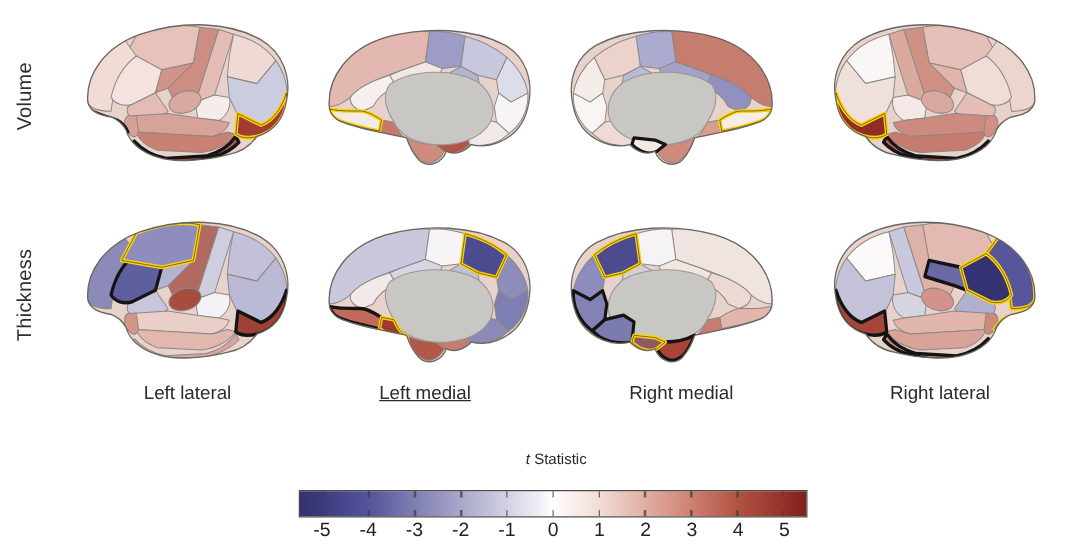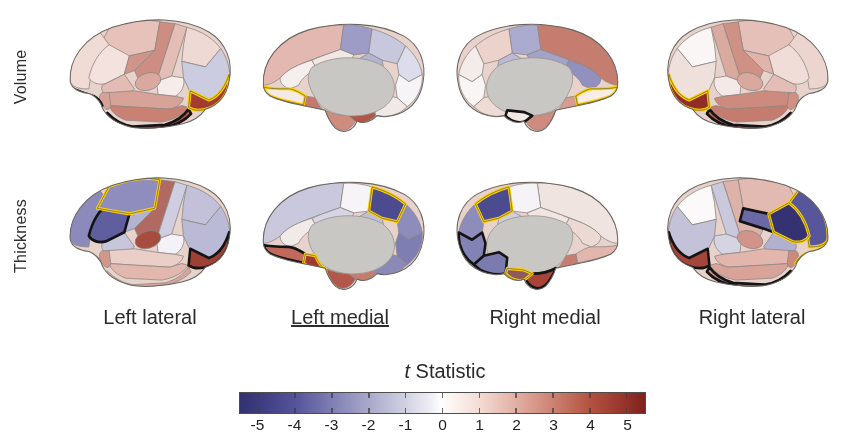--- a/index.html
+++ b/index.html
@@ -8,25 +8,25 @@
     font-family:"Liberation Sans", sans-serif;color:#2b2b2b;
   }
   .row-label{
     position:absolute;transform:translate(-50%,-50%) rotate(-90deg);
     font-size:16px;letter-spacing:.2px;white-space:nowrap;color:#2e2e2e;
   }
   .brain{position:absolute;}
   .brain svg{display:block;}
   .col-label{
     position:absolute;top:306px;width:160px;text-align:center;
-    font-size:20px;color:#2b2b2b;white-space:nowrap;
+    font-size:15px;color:#2b2b2b;white-space:nowrap;
   }
   .cbar-title{
     position:absolute;top:360px;left:245px;width:400px;text-align:center;
-    font-size:20px;color:#2a2a2a;
+    font-size:12px;color:#2a2a2a;
   }
   .cbar-title .it{font-style:italic;}
   #colorbar{
     position:absolute;left:239px;top:392px;width:407px;height:22px;
     border:1.5px solid #4d4d4d;box-sizing:border-box;
   }
   .tick{position:absolute;width:1.5px;height:5px;background:#3f3f3f;opacity:.75;}
   .tick.top{top:0;}
   .tick.bot{bottom:0;}
   #cbar-labels{position:absolute;left:239px;top:416px;width:407px;height:20px;}

